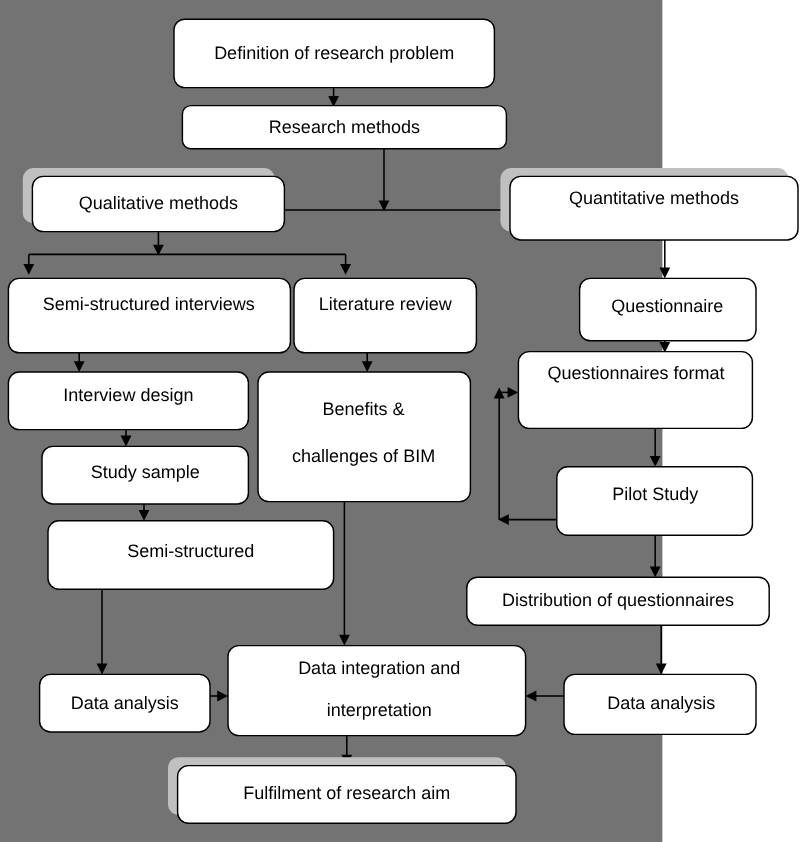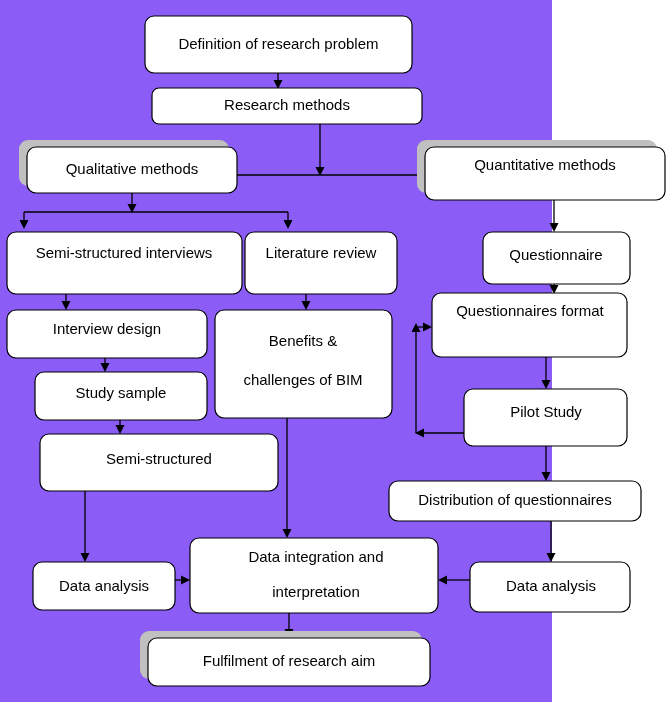--- a/index.html
+++ b/index.html
@@ -10,21 +10,21 @@
   body {
     width: 672px;
     height: 702px;
     font-family: "Liberation Sans", sans-serif;
     overflow: hidden;
   }
   #diagram-root {
     position: relative;
     width: 552px;
     height: 702px;
-    background: #8b5cf6;
+    background: #737373;
   }
   svg#flowchart {
     display: block;
     width: 672px;
     height: 702px;
   }
   .node-box {
     fill: #ffffff;
     stroke: #000000;
     stroke-width: 1.2;

